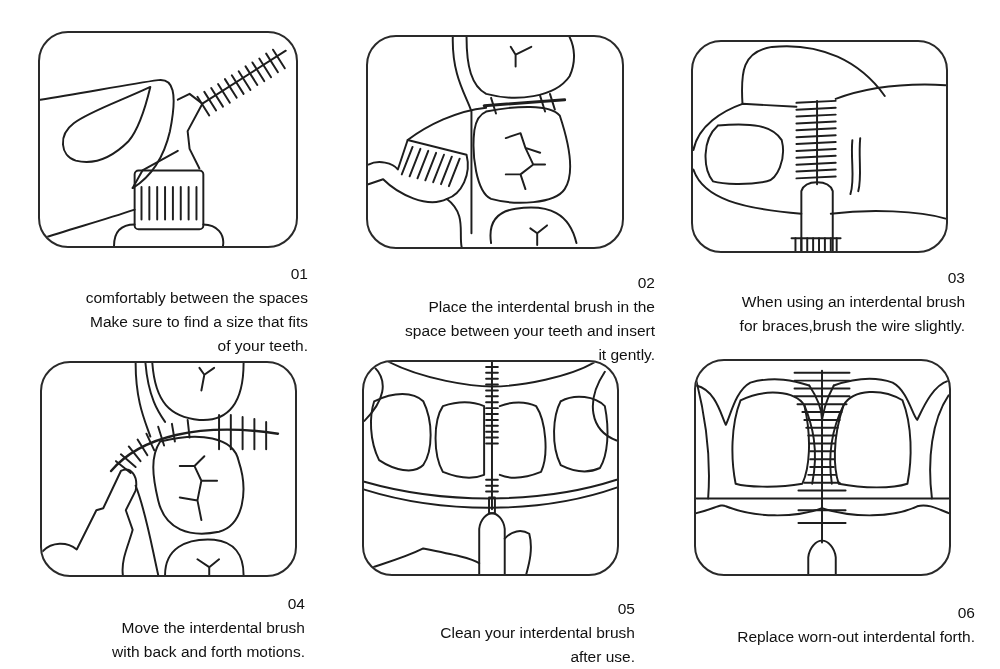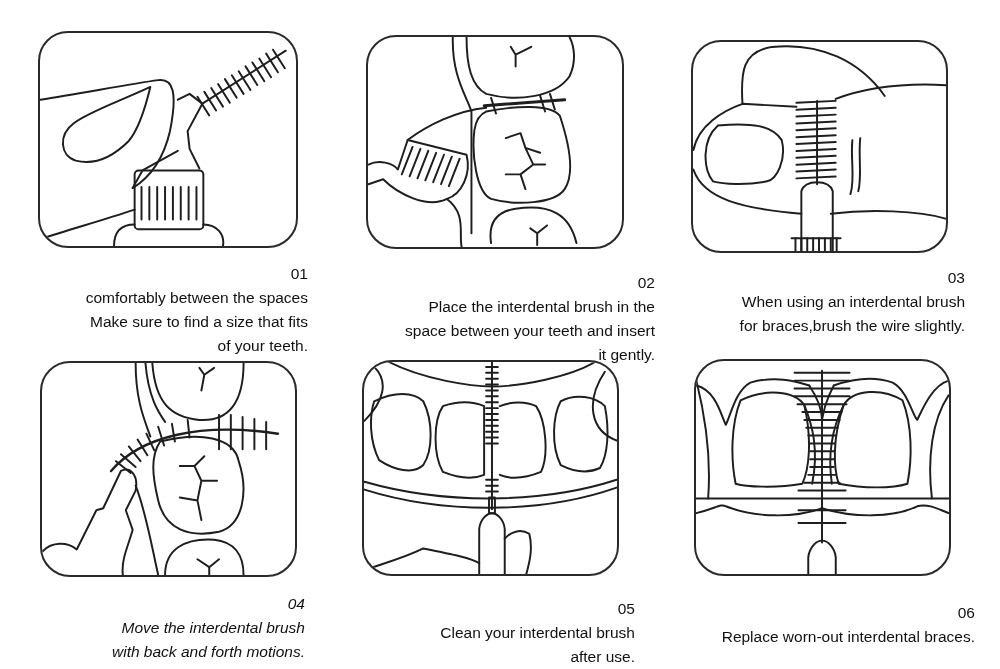--- a/index.html
+++ b/index.html
@@ -15,21 +15,21 @@
   .caption .line { display: block; white-space: nowrap; }
   #p1 { left: 38px; top: 31px; width: 260px; height: 217px; }
   #p2 { left: 366px; top: 35px; width: 258px; height: 214px; }
   #p3 { left: 691px; top: 40px; width: 257px; height: 213px; }
   #p4 { left: 40px; top: 361px; width: 257px; height: 216px; }
   #p5 { left: 362px; top: 360px; width: 257px; height: 216px; }
   #p6 { left: 694px; top: 359px; width: 257px; height: 217px; }
   #c1 { left: 38px; top: 262px; width: 270px; }
   #c2 { left: 345px; top: 265px; width: 310px; margin-top: 6px; }
   #c3 { left: 680px; top: 266px; width: 285px; }
-  #c4 { left: 40px; top: 592px; width: 265px; font-style: italic; }
+  #c4 { left: 40px; top: 592px; width: 265px; }
   #c5 { left: 350px; top: 597px; width: 285px; }
   #c6 { left: 670px; top: 601px; width: 305px; }
 </style>
 </head>
 <body>
 
 <div class="panel" id="p1">
   <svg viewBox="0 0 260 217">
     <path d="M0 68 C40 62 90 52 120 48 C135 46 140 60 132 100 C125 130 110 148 94 158"></path>
     <path d="M112 55 C80 70 50 80 34 92 C18 104 20 125 36 130 C60 136 80 120 90 110 C100 98 106 80 112 55"></path>
@@ -258,14 +258,14 @@
   <span class="line">Move the interdental brush</span>
   <span class="line">with back and forth motions.</span>
 </div>
 <div class="caption" id="c5">
   <span class="num">05</span>
   <span class="line">Clean your interdental brush</span>
   <span class="line">after use.</span>
 </div>
 <div class="caption" id="c6">
   <span class="num">06</span>
-  <span class="line">Replace worn-out interdental braces.</span>
+  <span class="line">Replace worn-out interdental forth.</span>
 </div>
 
 </body></html>

